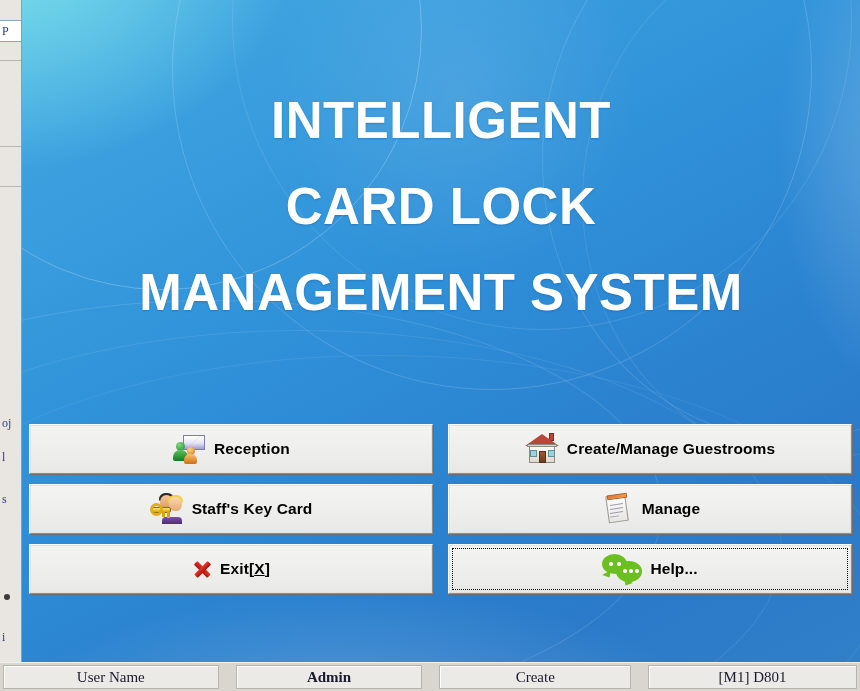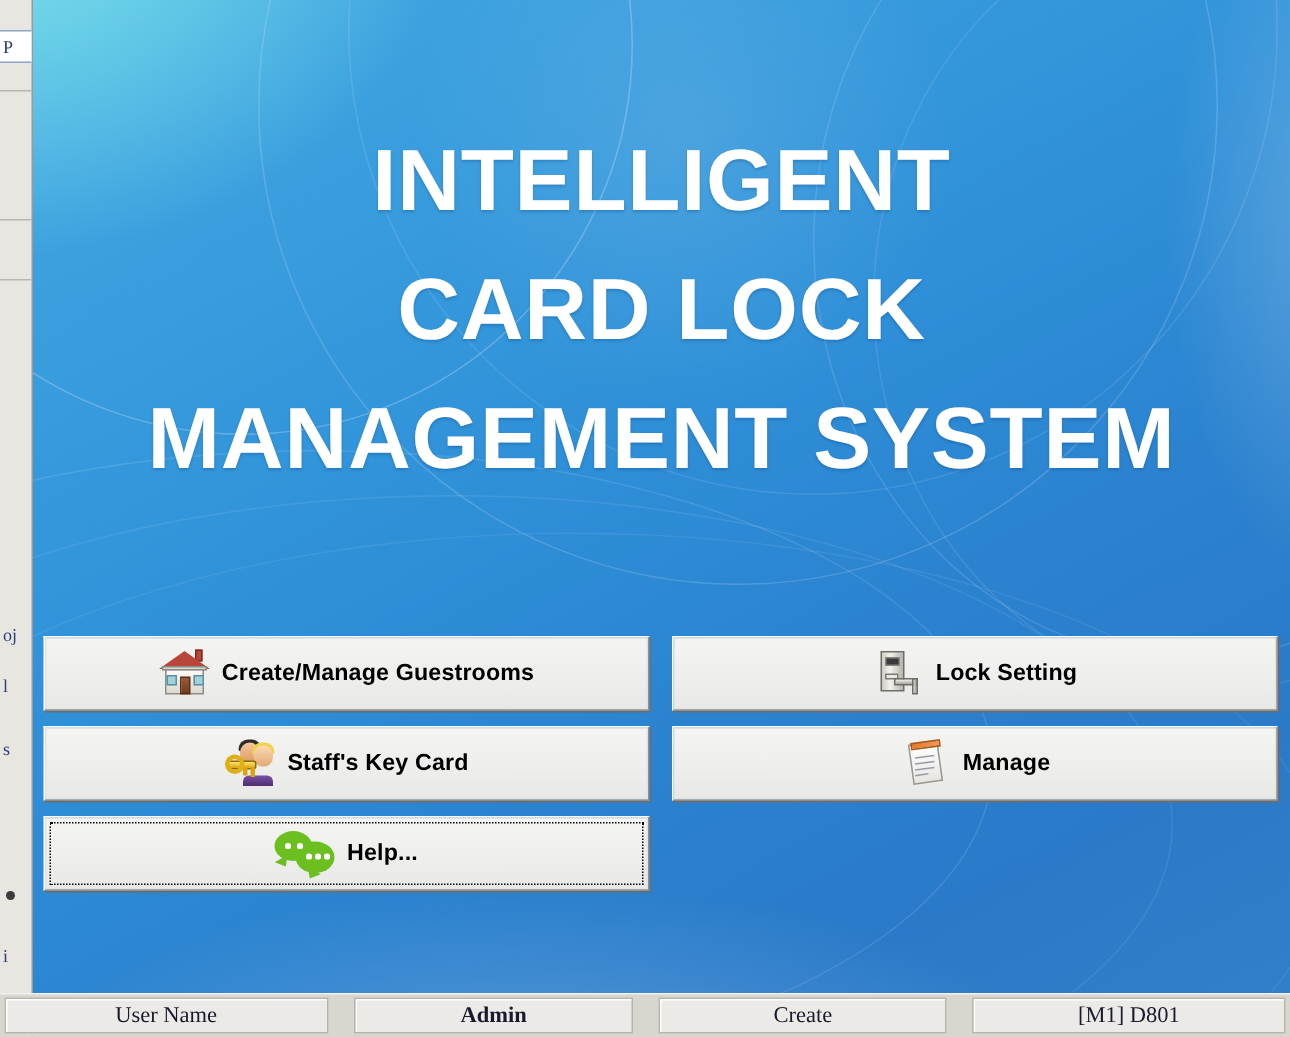--- a/index.html
+++ b/index.html
@@ -84,21 +84,21 @@
 
   
   .titles {
     position: absolute;
     left: 0; top: 78px; width: 838px;
     text-align: center;
     pointer-events: none;
   }
   .title-line {
     color: #ffffff;
-    font-size: 58px;
+    font-size: 51px;
     font-weight: bold;
     letter-spacing: 0.5px;
     line-height: 86px;
     text-shadow: 0 1px 2px rgba(0,50,110,.25);
   }
 
   
   .btn-grid {
     position: absolute;
     left: 0px; top: 424px;
@@ -393,44 +393,48 @@
     <div class="swirl s8"></div>
 
     <div class="titles">
       <div class="title-line">INTELLIGENT</div>
       <div class="title-line">CARD LOCK</div>
       <div class="title-line">MANAGEMENT SYSTEM</div>
     </div>
 
     <div class="btn-grid">
 
+      <div class="btn">
+        <span class="ic ic-reception">
+          <span class="env"></span>
+          <span class="p1">
+              <span class="h"></span>
+              <span class="b"></span>
+            </span>
+          <span class="p2">
+              <span class="h"></span>
+              <span class="b"></span>
+            </span>
+        </span>
+        <span class="btn-label">Reception</span>
+      </div>
 
       <div class="btn">
         <span class="ic ic-house">
           <span class="chim"></span>
             <span class="roof"></span>
             <span class="roof2"></span>
           <span class="body"></span>
             <span class="w1"></span>
             <span class="w2"></span>
             <span class="door"></span>
         </span>
         <span class="btn-label">Create/Manage Guestrooms</span>
       </div>
 
-      <div class="btn">
-        <span class="ic ic-lock">
-          <span class="plate"></span>
-            <span class="win"></span>
-            <span class="slot"></span>
-          <span class="handle"></span>
-            <span class="post"></span>
-        </span>
-        <span class="btn-label">Lock Setting</span>
-      </div>
 
       <div class="btn">
         <span class="ic ic-staff">
           <span class="f1h"></span>
             <span class="f1"></span>
           <span class="f2h"></span>
             <span class="f2"></span>
           <span class="collar"></span>
           <span class="key-b"></span>
             <span class="key-h"></span>
@@ -446,20 +450,27 @@
           <span class="pad"></span>
             <span class="top"></span>
           <span class="ln l1"></span>
             <span class="ln l2"></span>
             <span class="ln l3"></span>
             <span class="ln l4"></span>
         </span>
         <span class="btn-label">Manage</span>
       </div>
 
+      <div class="btn">
+        <span class="ic ic-exit">
+          <span></span>
+            <span></span>
+        </span>
+        <span class="btn-label"><span>Exit[</span><span class="acc">X</span><span>]</span></span>
+      </div>
 
       <div class="btn focused">
         <span class="ic ic-help">
           <span class="bub bb1"></span>
             <span class="bb1t"></span>
           <span class="bub bb2"></span>
             <span class="bb2t"></span>
           <span class="dot d1"></span>
             <span class="dot d2"></span>
           <span class="dot d3"></span>

